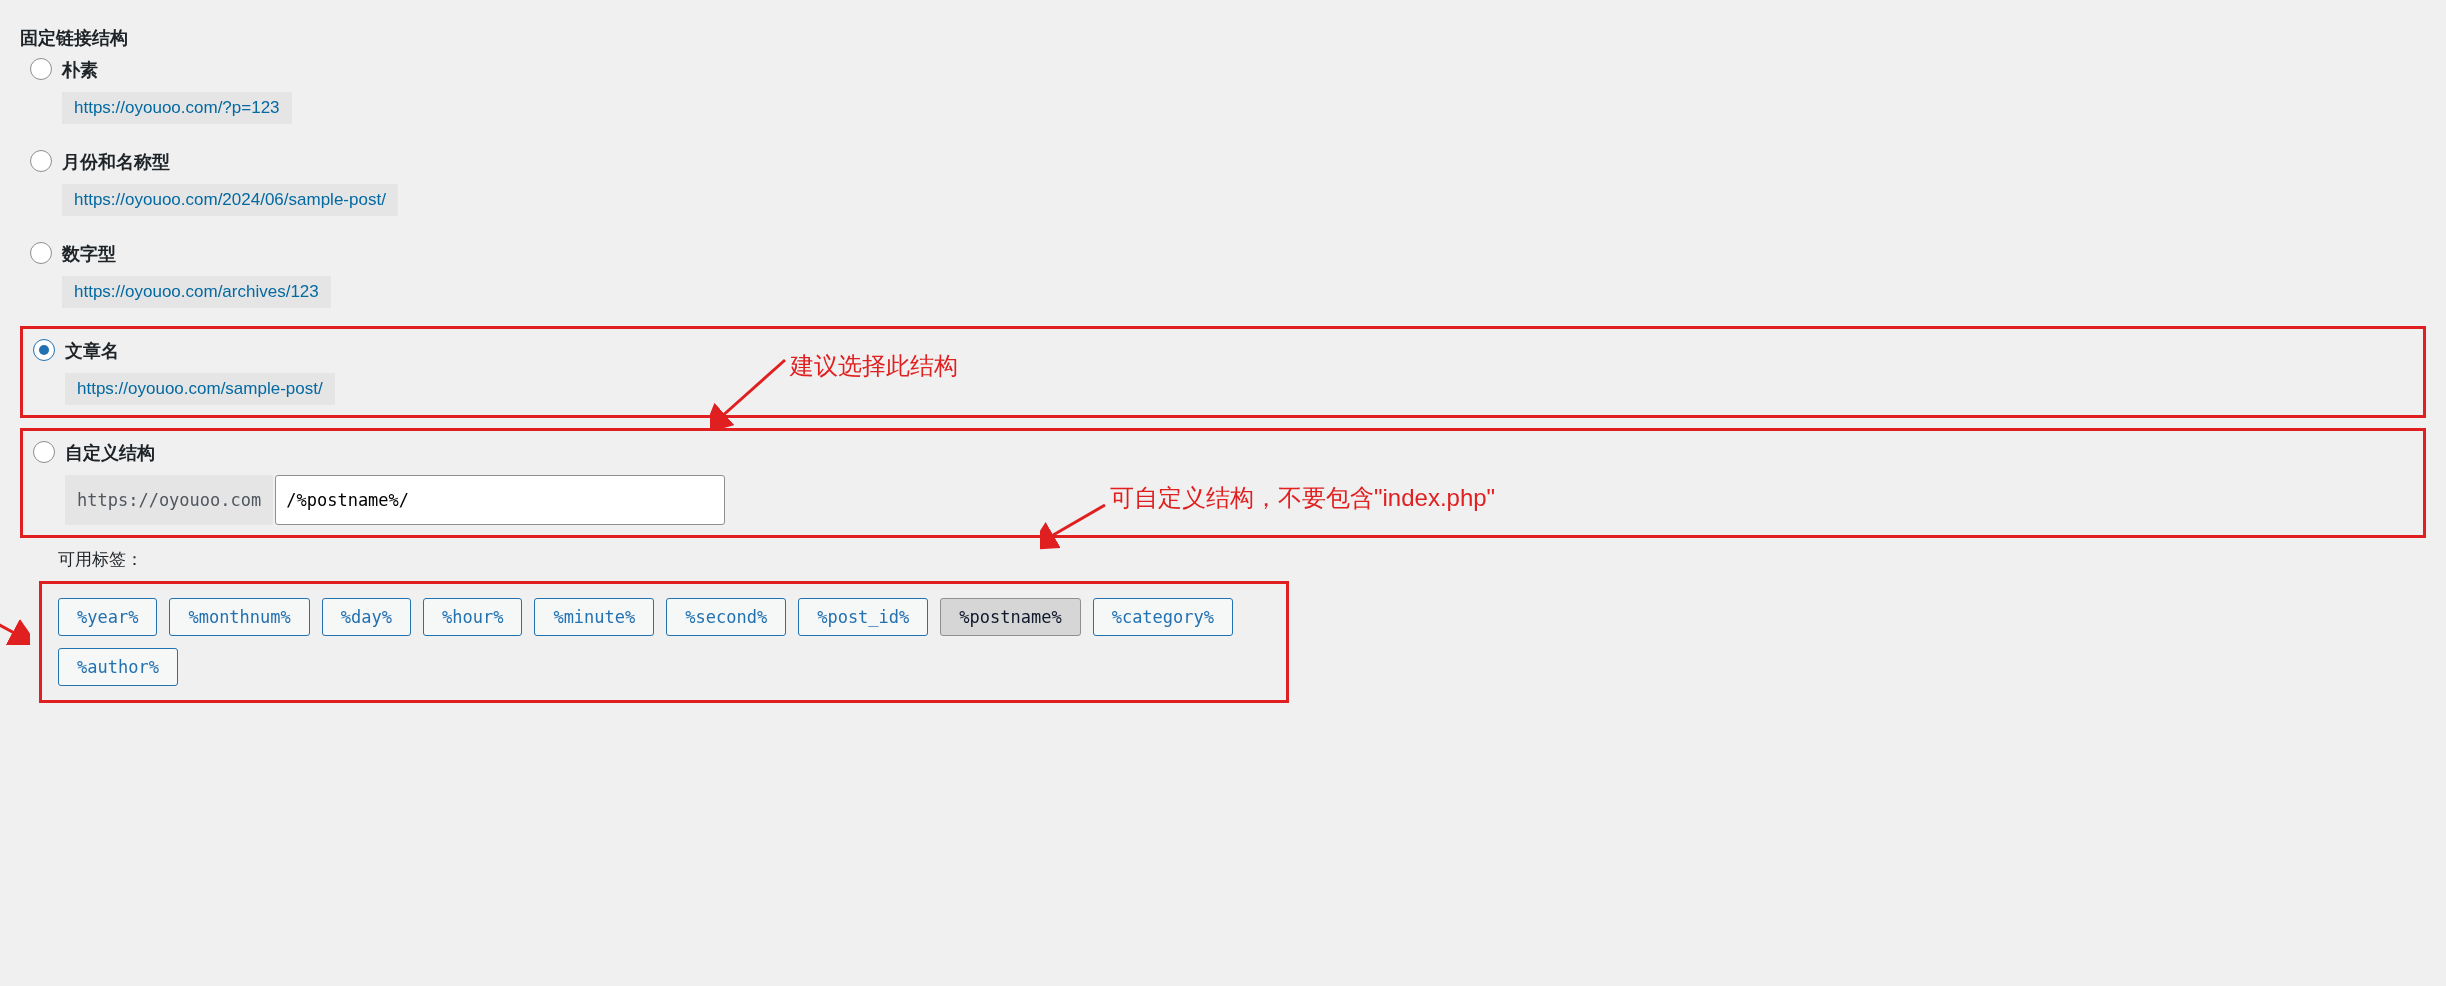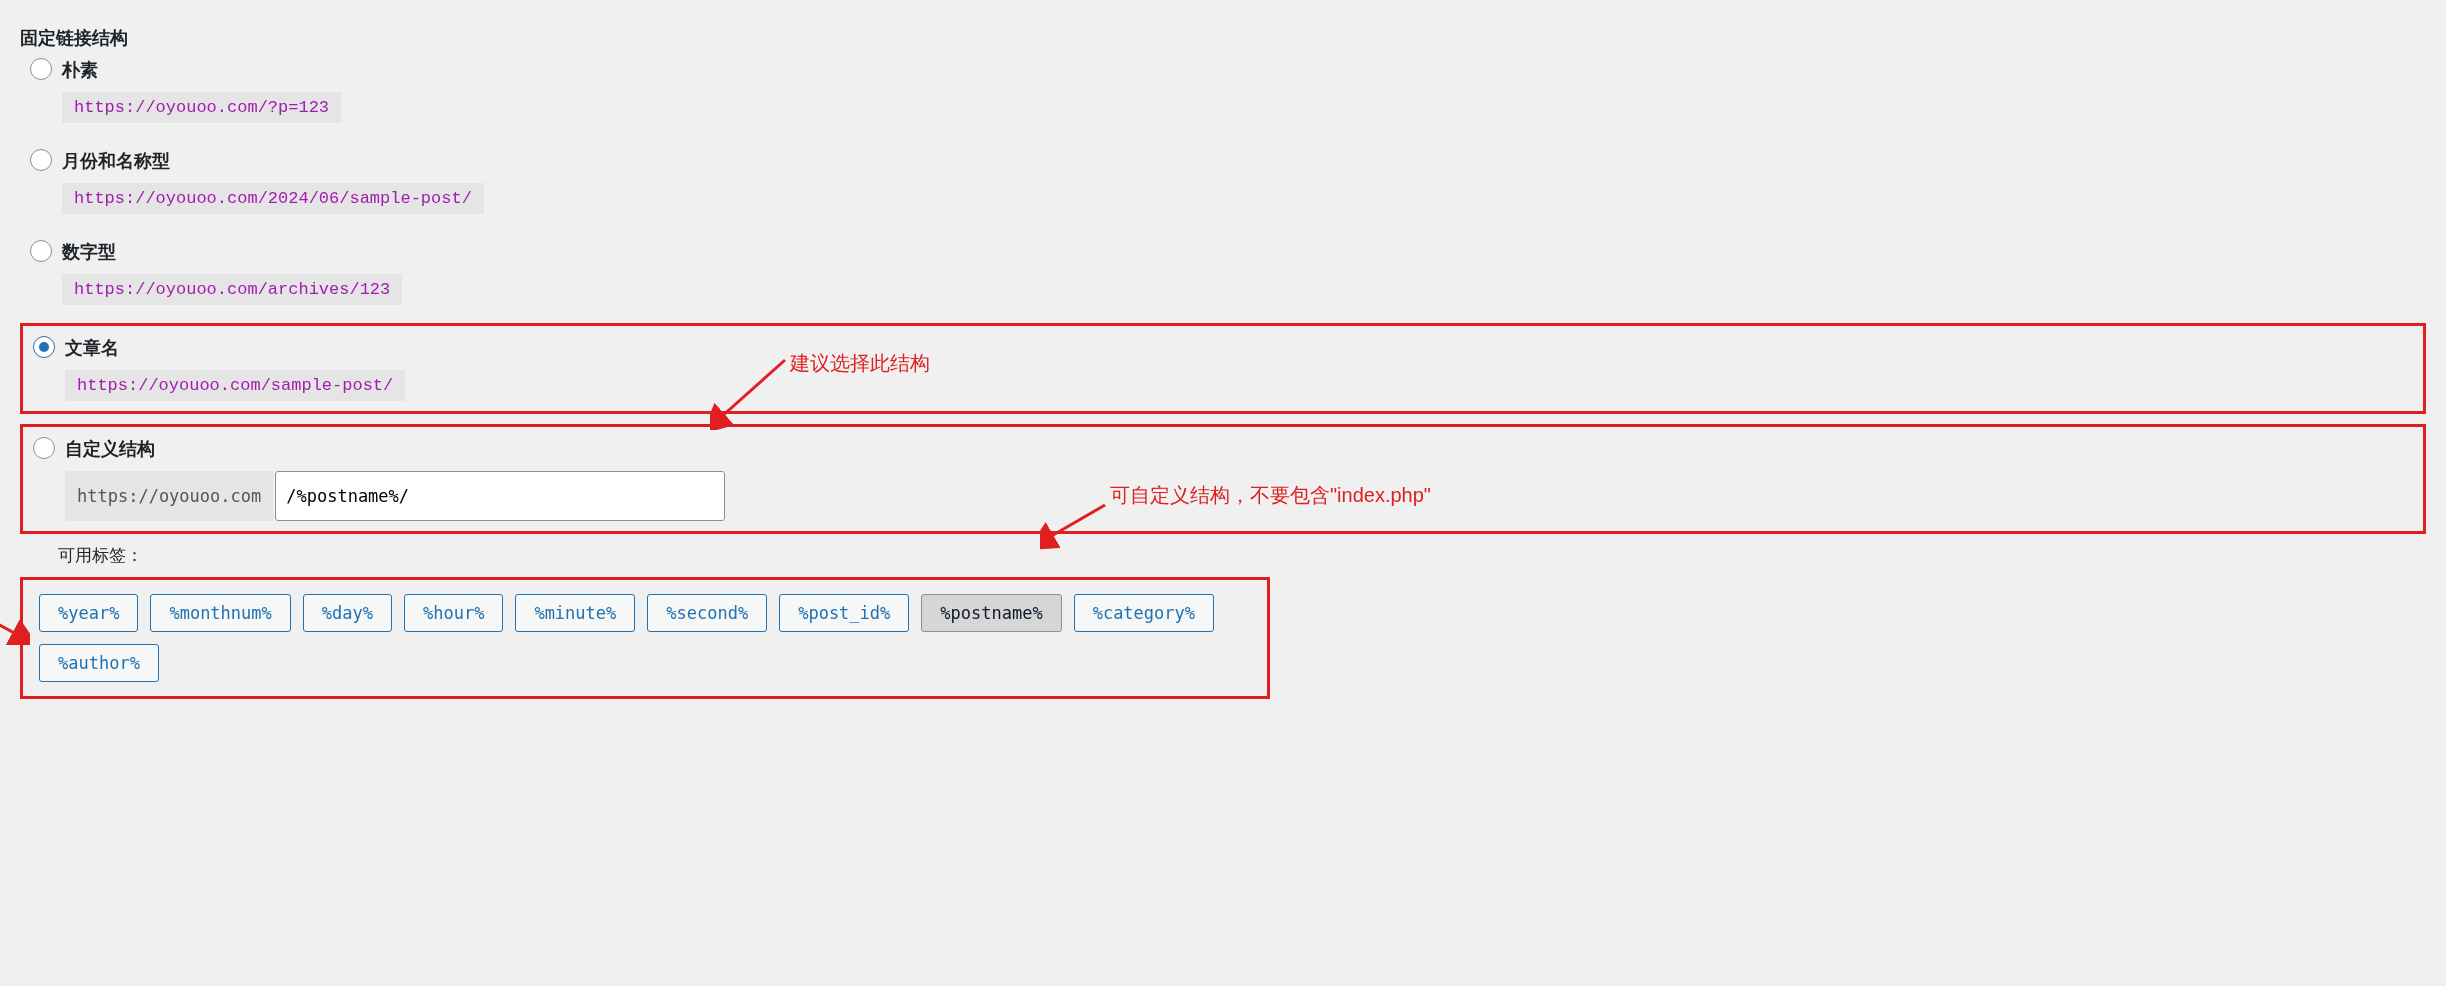--- a/index.html
+++ b/index.html
@@ -42,22 +42,22 @@
     .option-body { flex: 1; }
     .option-label {
       font-weight: 700;
       font-size: 18px;
       color: #1d2327;
       margin-bottom: 10px;
       display: block;
     }
     .url-display {
       background: #e5e5e5;
-      color: #a21caf;
-      font-family: Liberation Mono, monospace;
+      color: #0369a1;
+      font-family: Liberation Sans, sans-serif;
       font-size: 17px;
       padding: 6px 12px;
       display: inline-block;
     }
     .custom-row { display: flex; align-items: stretch; gap: 2px; }
     .url-prefix {
       background: #e5e5e5;
       color: #50575e;
       font-family: Consolas, Monaco, monospace;
       font-size: 17px;
@@ -78,36 +78,37 @@
       font-size: 17px;
       color: #1d2327;
     }
     .tags-row {
       border: 3px solid #e02020;
       padding: 14px 16px;
       display: flex;
       gap: 12px;
       flex-wrap: wrap;
       width: 1250px;
+      margin-left: 19px;
     }
     .tag-btn {
       border: 1px solid #2271b1;
       background: #f6f7f7;
       color: #2271b1;
       padding: 8px 18px;
       font-family: Consolas, Monaco, monospace;
       font-size: 17px;
       border-radius: 3px;
       cursor: pointer;
     }
     .tag-btn.active { background: #d6d6d6; color: #0f172a; border-color: #8c8f94; }
     .annotation {
       position: absolute;
       color: #e02020;
-      font-size: 20px;
+      font-size: 24px;
       font-family: "PingFang SC", "Microsoft YaHei", sans-serif;
     }
     .annotation svg { display: block; }
     .ann1 { position: absolute; left: 690px; top: 300px; }
     .ann1-text { position: absolute; left: 770px; top: 300px; white-space: nowrap; }
     .ann2 { position: absolute; left: 1020px; top: 450px; }
     .ann2-text { position: absolute; left: 1090px; top: 432px; white-space: nowrap; }
     .ann3-text { position: absolute; left: -260px; top: 498px; white-space: nowrap; }
     .ann3 { position: absolute; left: -90px; top: 535px; }
   </style>

